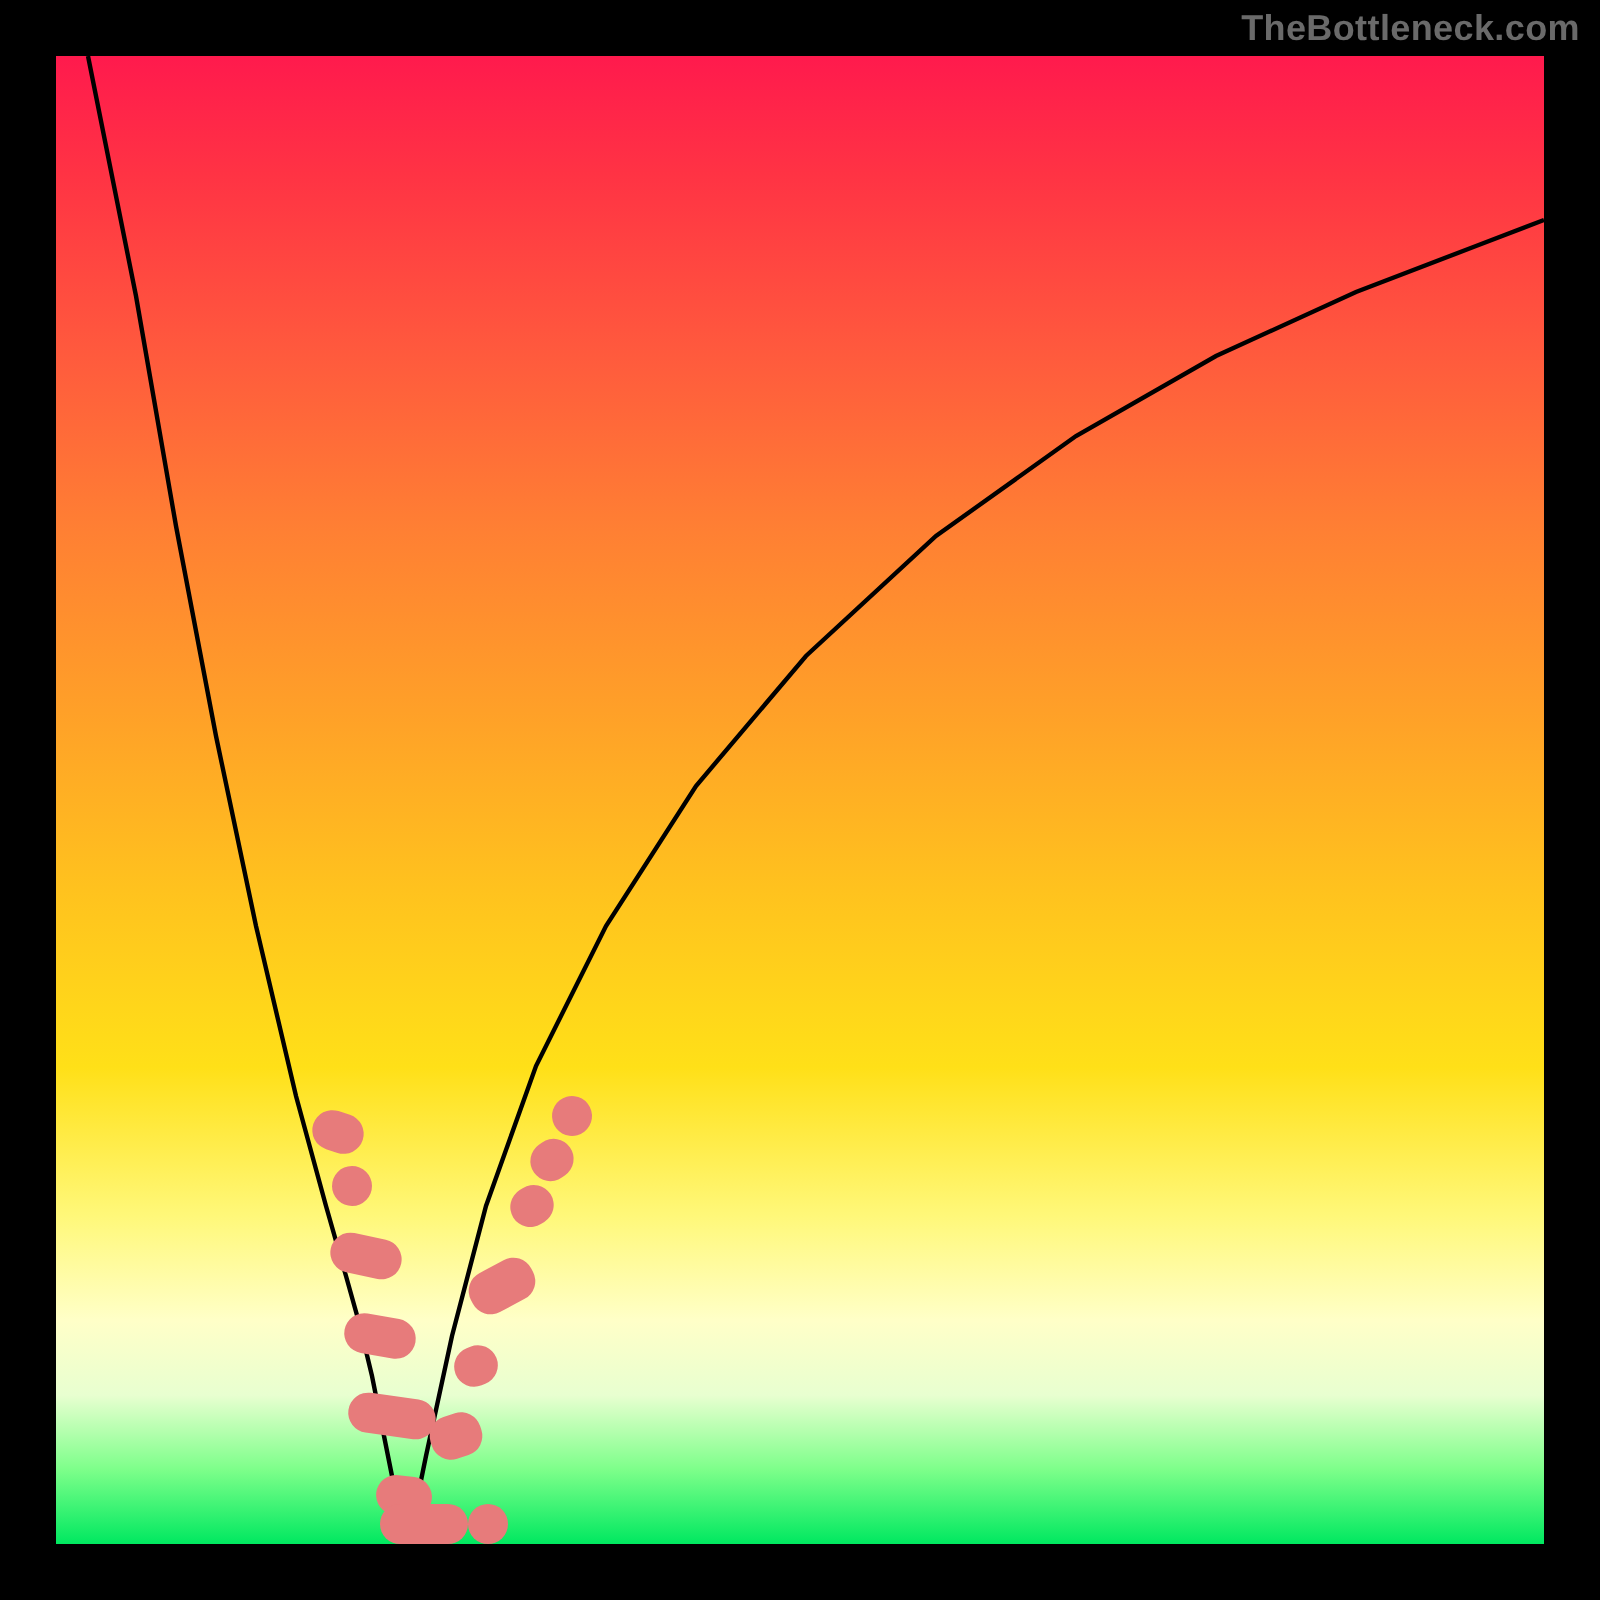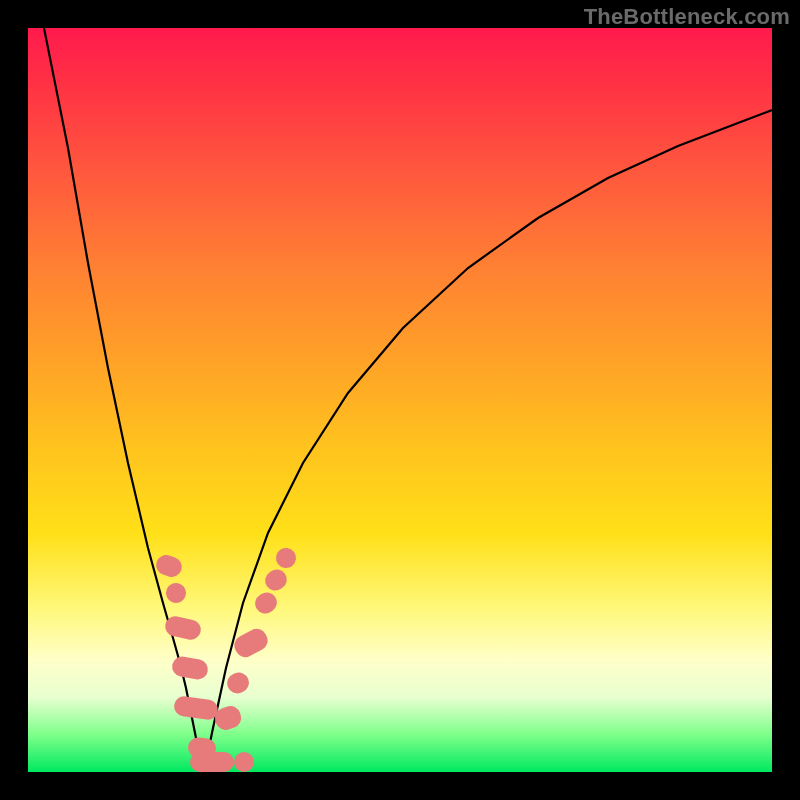--- a/index.html
+++ b/index.html
@@ -29,21 +29,21 @@
       #ffffc8 85%,
       #e8ffd0 90%,
       #7dff8a 95%,
       #00e860 100%
     );
   }
   .watermark {
     position: absolute;
     top: 4px;
     right: 10px;
-    font-size: 22px;
+    font-size: 18px;
     font-weight: 600;
     color: #6a6a6a;
     letter-spacing: 0.2px;
     z-index: 20;
   }
   svg.curve {
     position: absolute;
     left: 0;
     top: 0;
     width: 744px;

